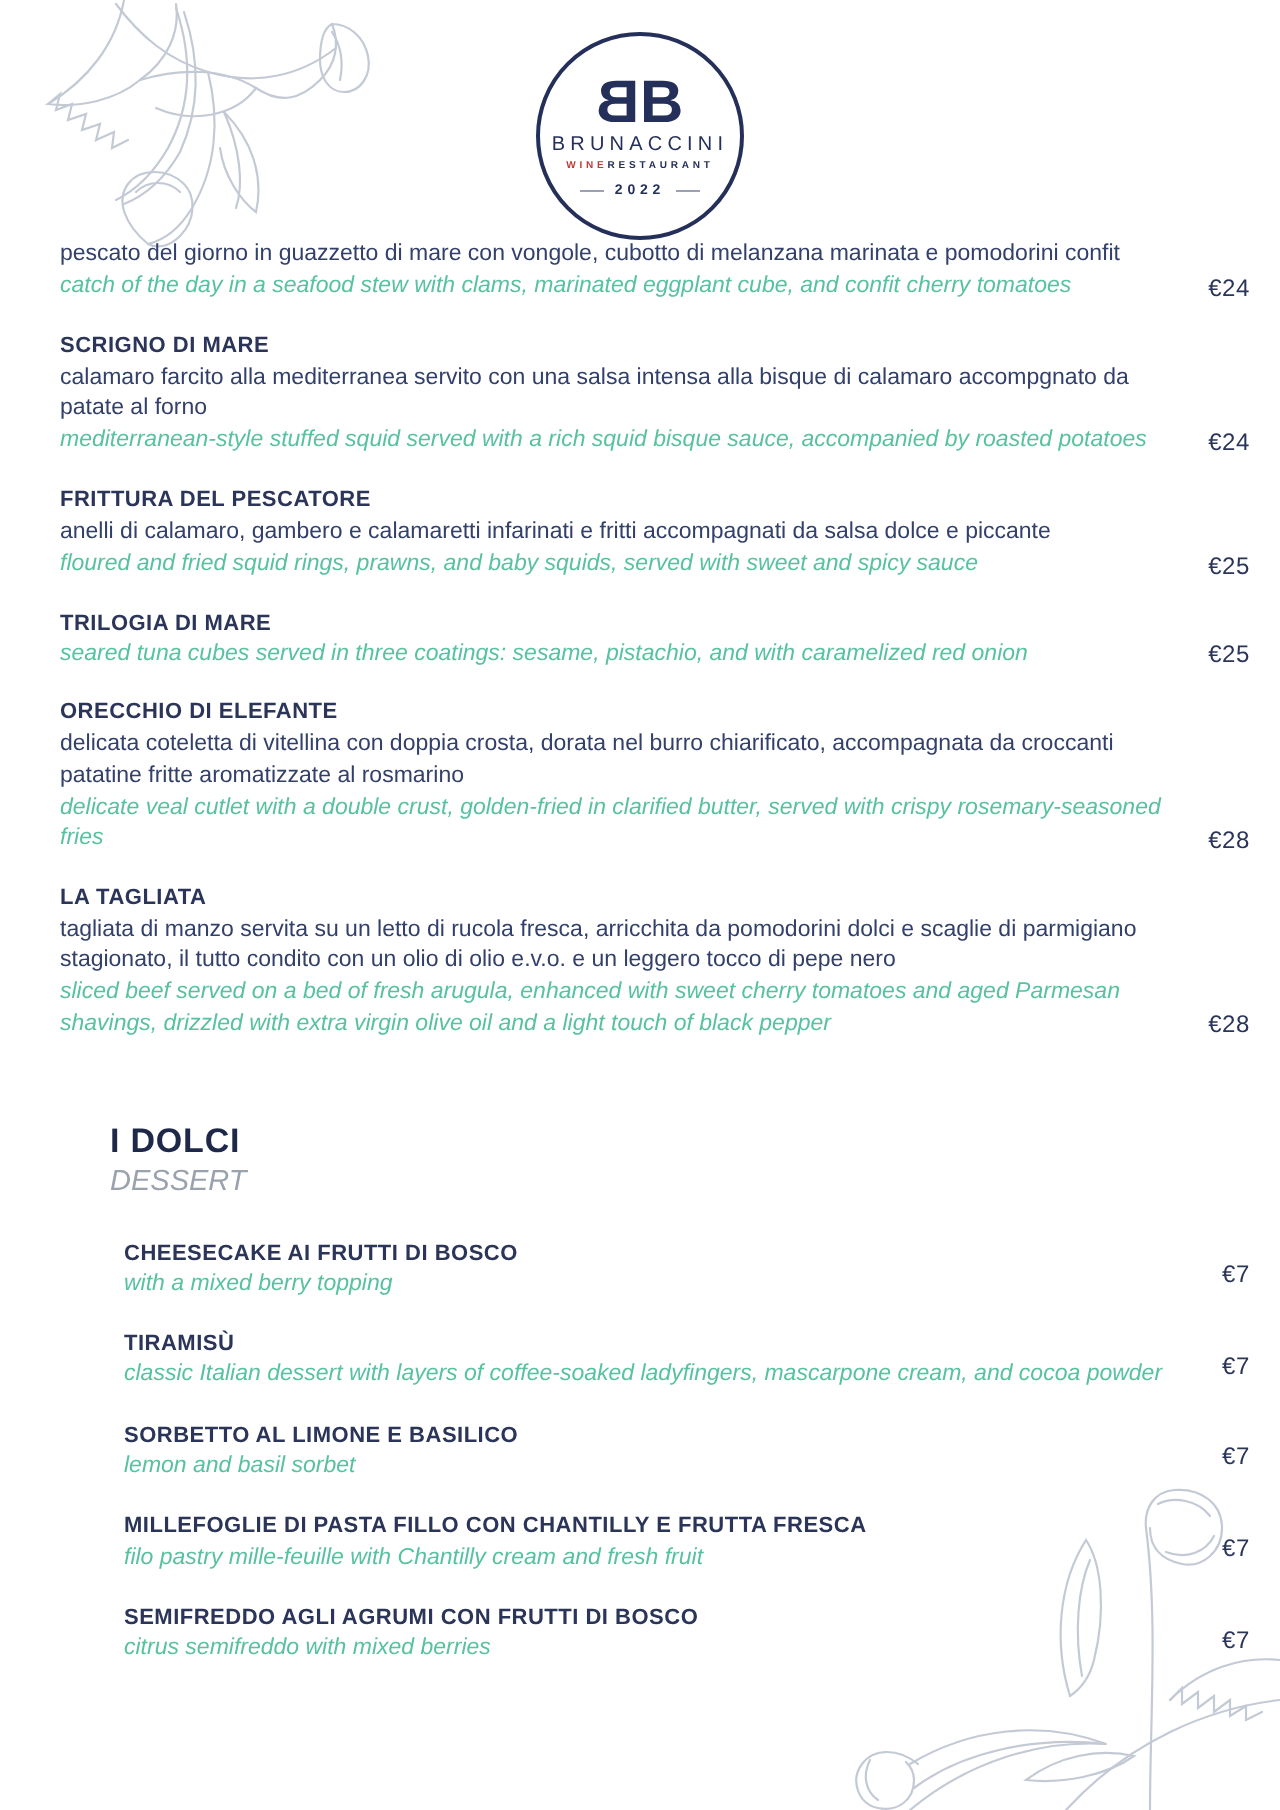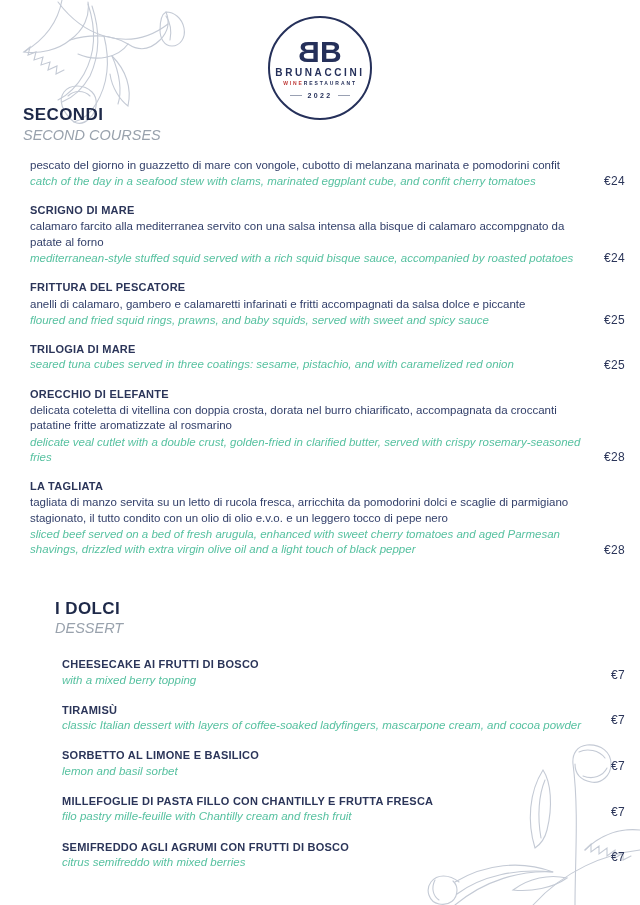--- a/index.html
+++ b/index.html
@@ -17,21 +17,21 @@
 
   
   .logo{
     position:absolute;top:16px;left:50%;transform:translateX(-50%);
     width:104px;height:104px;border:2px solid #25305a;border-radius:50%;
     background:#fff;text-align:center;box-sizing:border-box;
     display:flex;flex-direction:column;align-items:center;justify-content:center;
   }
   .monogram{font-size:30px;font-weight:600;color:#25305a;line-height:1;letter-spacing:-3px;}
   .monogram .flip{display:inline-block;transform:scaleX(-1);}
-  .logo-name{font-size:10px;font-weight:700;letter-spacing:2.6px;color:#25305a;margin-top:0;}
+  .logo-name{font-size:10px;font-weight:400;letter-spacing:2.6px;color:#25305a;margin-top:0;}
   .logo-sub{font-size:5px;font-weight:700;letter-spacing:1.9px;margin-top:2px;color:#25305a;}
   .logo-sub .wine{color:#bf3a38;}
   .logo-year{display:flex;align-items:center;gap:5px;margin-top:6px;}
   .logo-year .dash{width:12px;height:1px;background:#9aa1b3;}
   .logo-year .yr{font-size:7px;letter-spacing:2.4px;color:#25305a;font-weight:600;}
 
   
   .content{position:relative;padding:106px 15px 0 23px;}
   .section-head .sec-title{
     font-size:17px;font-weight:700;color:#1e2949;letter-spacing:.4px;margin:0;line-height:1.1;
@@ -97,24 +97,20 @@
   <div class="logo-year">
     <span class="dash"></span>
     <span class="yr">2022</span>
     <span class="dash"></span>
   </div>
 </div>
 
 <div class="content">
 
   <section>
-    <div class="section-head">
-      <h1 class="sec-title">SECONDI</h1>
-      <h2 class="sec-sub">SECOND COURSES</h2>
-    </div>
     <div class="items">
 
       <div class="item">
         <div class="it">pescato del giorno in guazzetto di mare con vongole, cubotto di melanzana marinata e pomodorini confit</div>
         <div class="en">catch of the day in a seafood stew with clams, marinated eggplant cube, and confit cherry tomatoes</div>
         <div class="price">€24</div>
       </div>
 
       <div class="item">
         <div class="name">SCRIGNO DI MARE</div>

